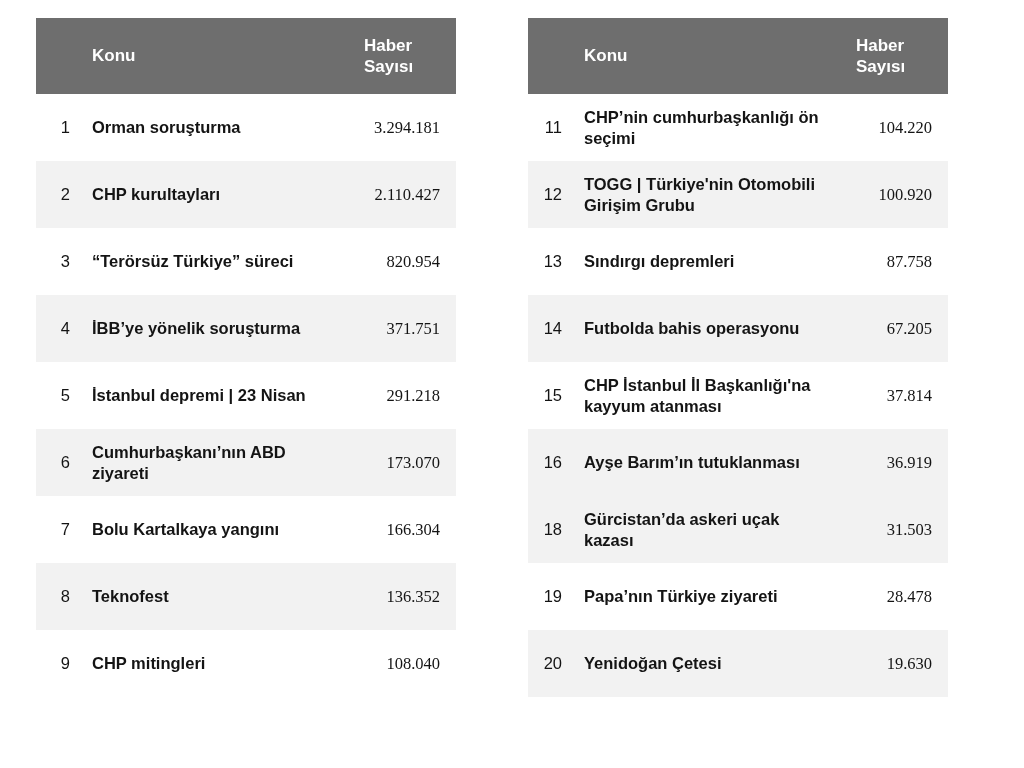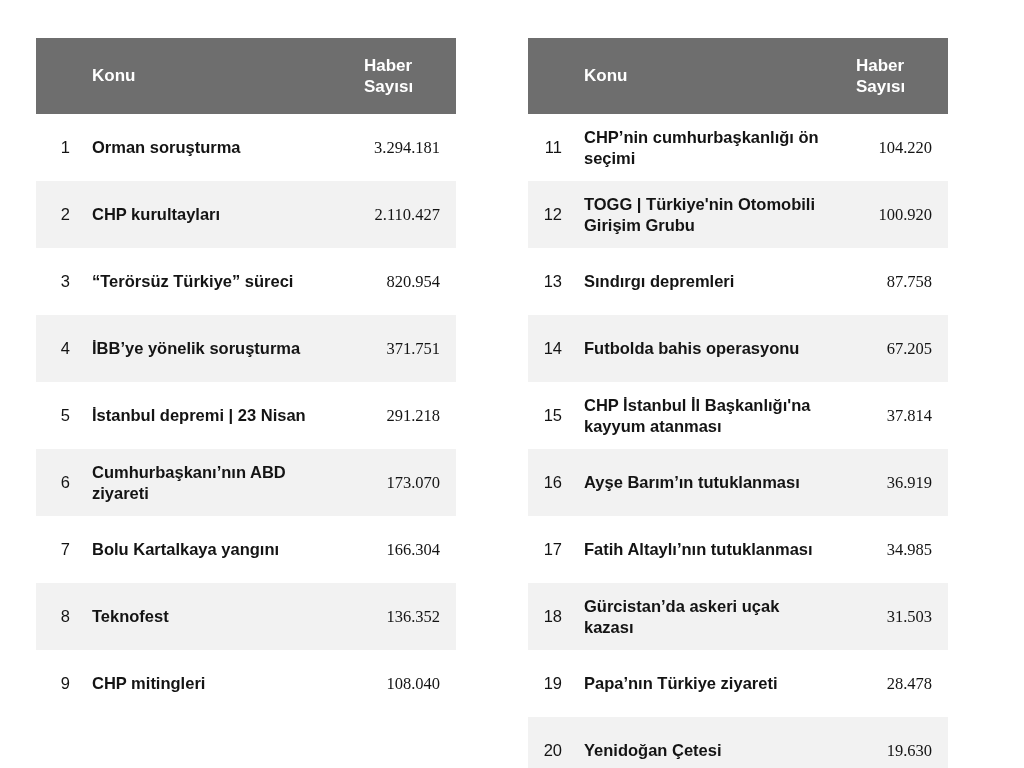--- a/index.html
+++ b/index.html
@@ -12,21 +12,21 @@
   }
   body {
     font-family: "Liberation Sans", sans-serif;
     color: #141414;
   }
   .page {
     width: 1024px;
     height: 768px;
     position: relative;
     box-sizing: border-box;
-    padding: 38px 36px 0 36px;
+    padding: 18px 36px 0 36px;
     display: flex;
     gap: 72px;
   }
   .table-wrap {
     width: 420px;
     flex: 0 0 420px;
   }
   table {
     width: 100%;
     border-collapse: collapse;
@@ -202,25 +202,20 @@
           <tr>
             <td class="rank">15</td>
             <td class="topic">CHP İstanbul İl Başkanlığı'na kayyum atanması</td>
             <td class="count">37.814</td>
           </tr>
           <tr class="alt">
             <td class="rank">16</td>
             <td class="topic">Ayşe Barım’ın tutuklanması</td>
             <td class="count">36.919</td>
           </tr>
-          <tr>
-            <td class="rank">17</td>
-            <td class="topic">Fatih Altaylı’nın tutuklanması</td>
-            <td class="count">34.985</td>
-          </tr>
           <tr class="alt">
             <td class="rank">18</td>
             <td class="topic">Gürcistan’da askeri uçak kazası</td>
             <td class="count">31.503</td>
           </tr>
           <tr>
             <td class="rank">19</td>
             <td class="topic">Papa’nın Türkiye ziyareti</td>
             <td class="count">28.478</td>
           </tr>

